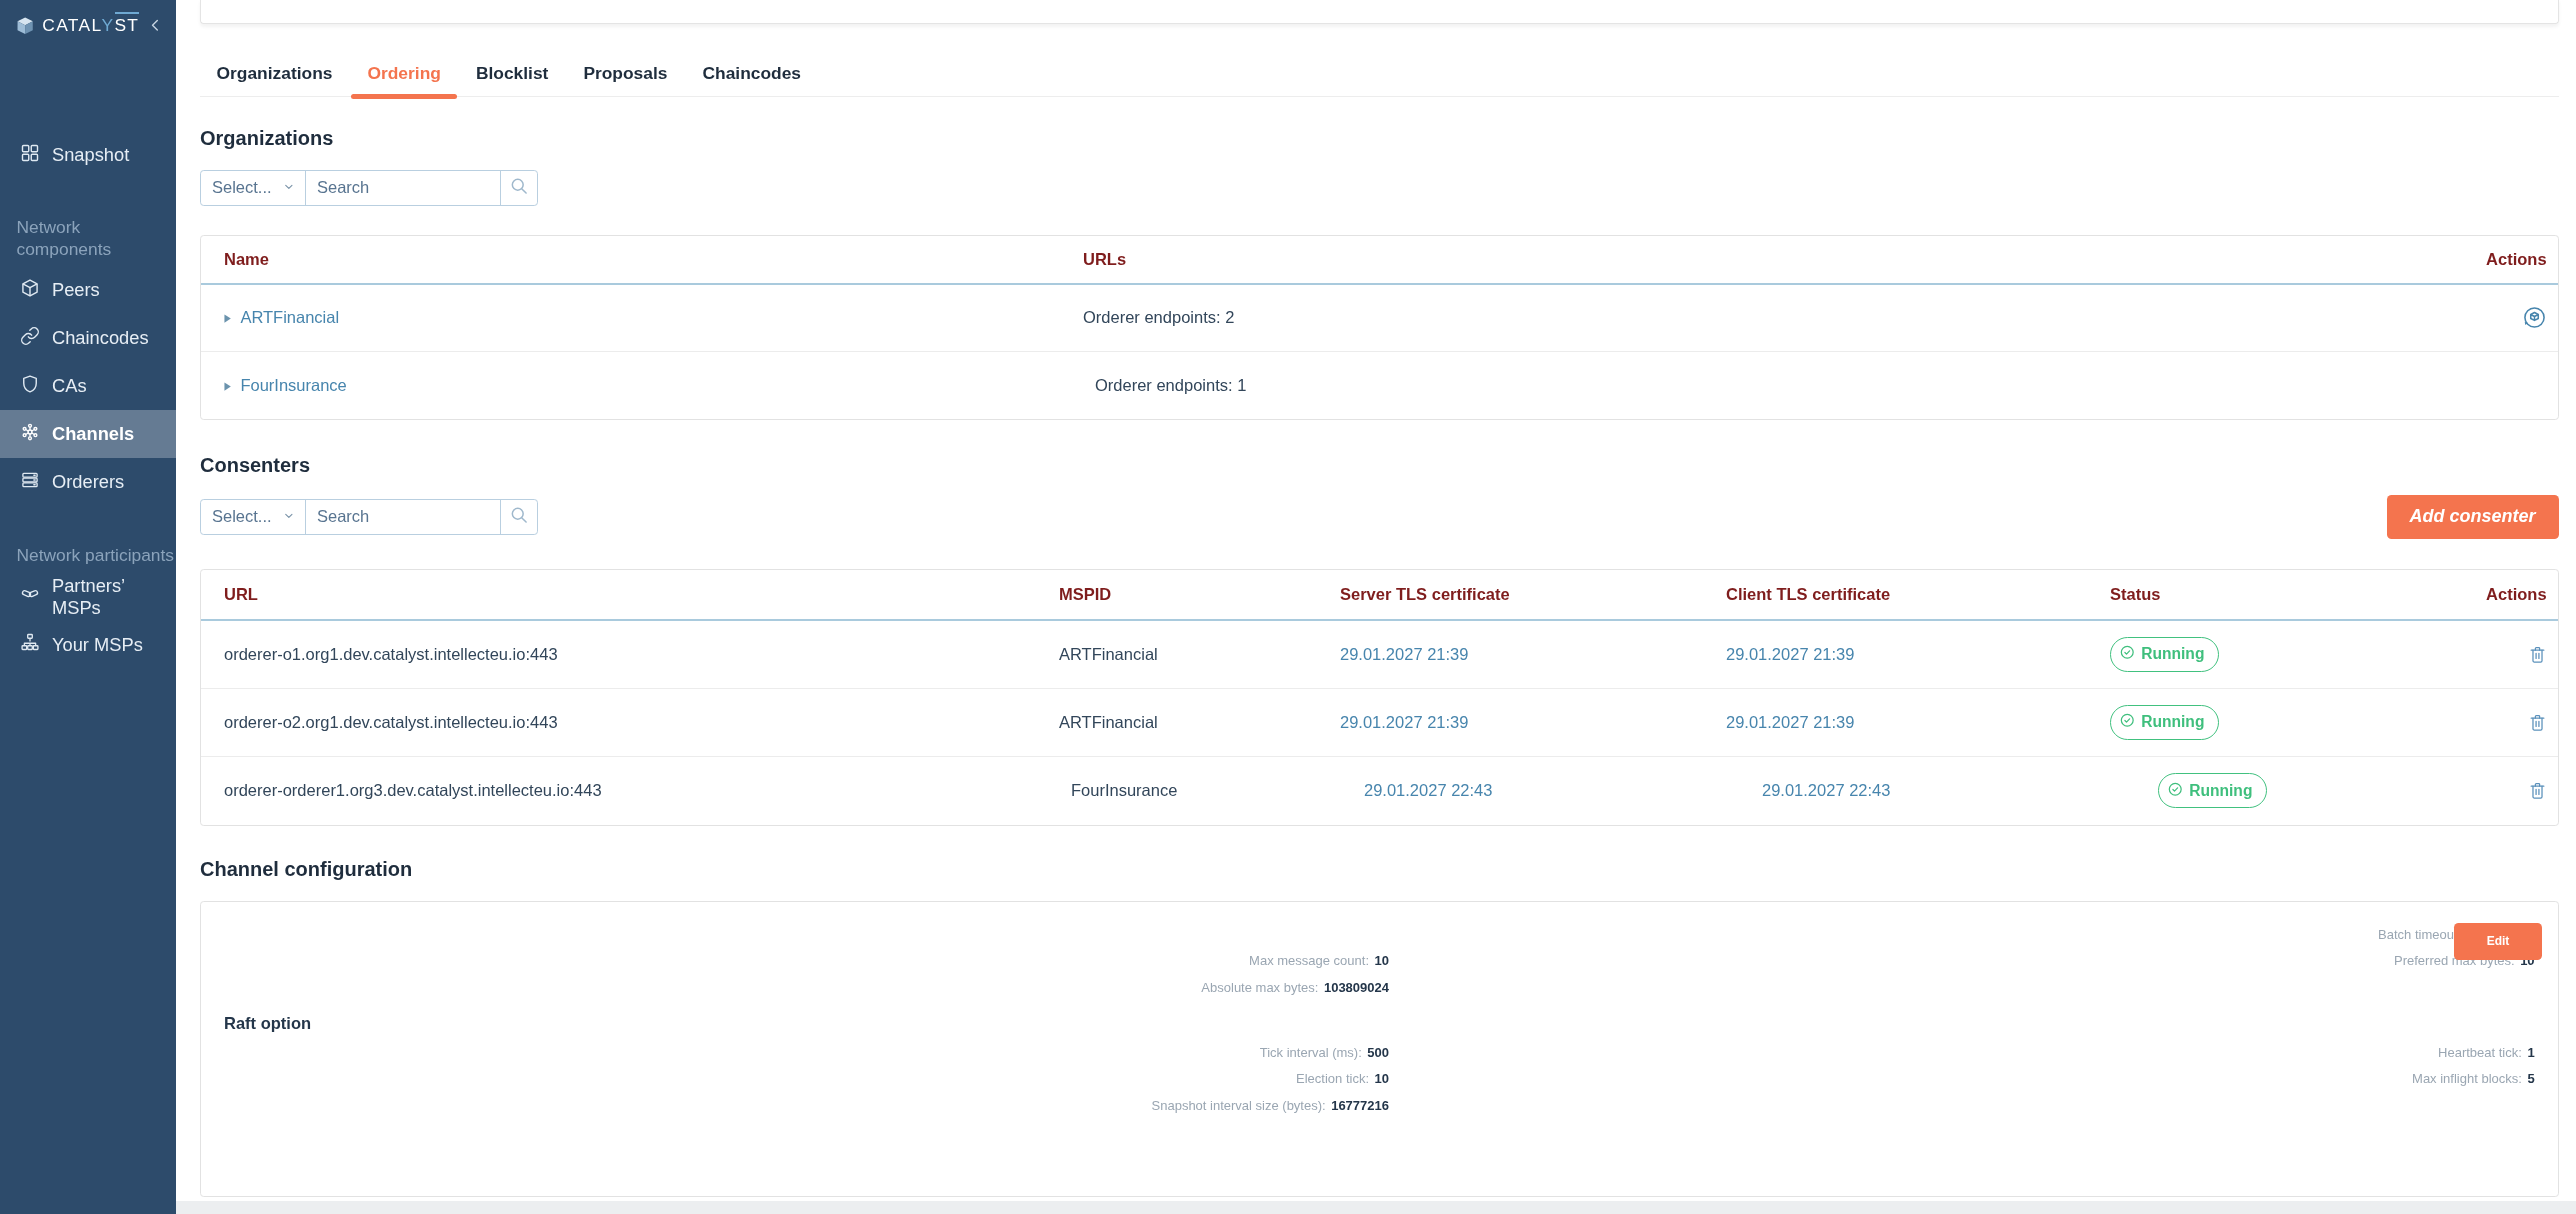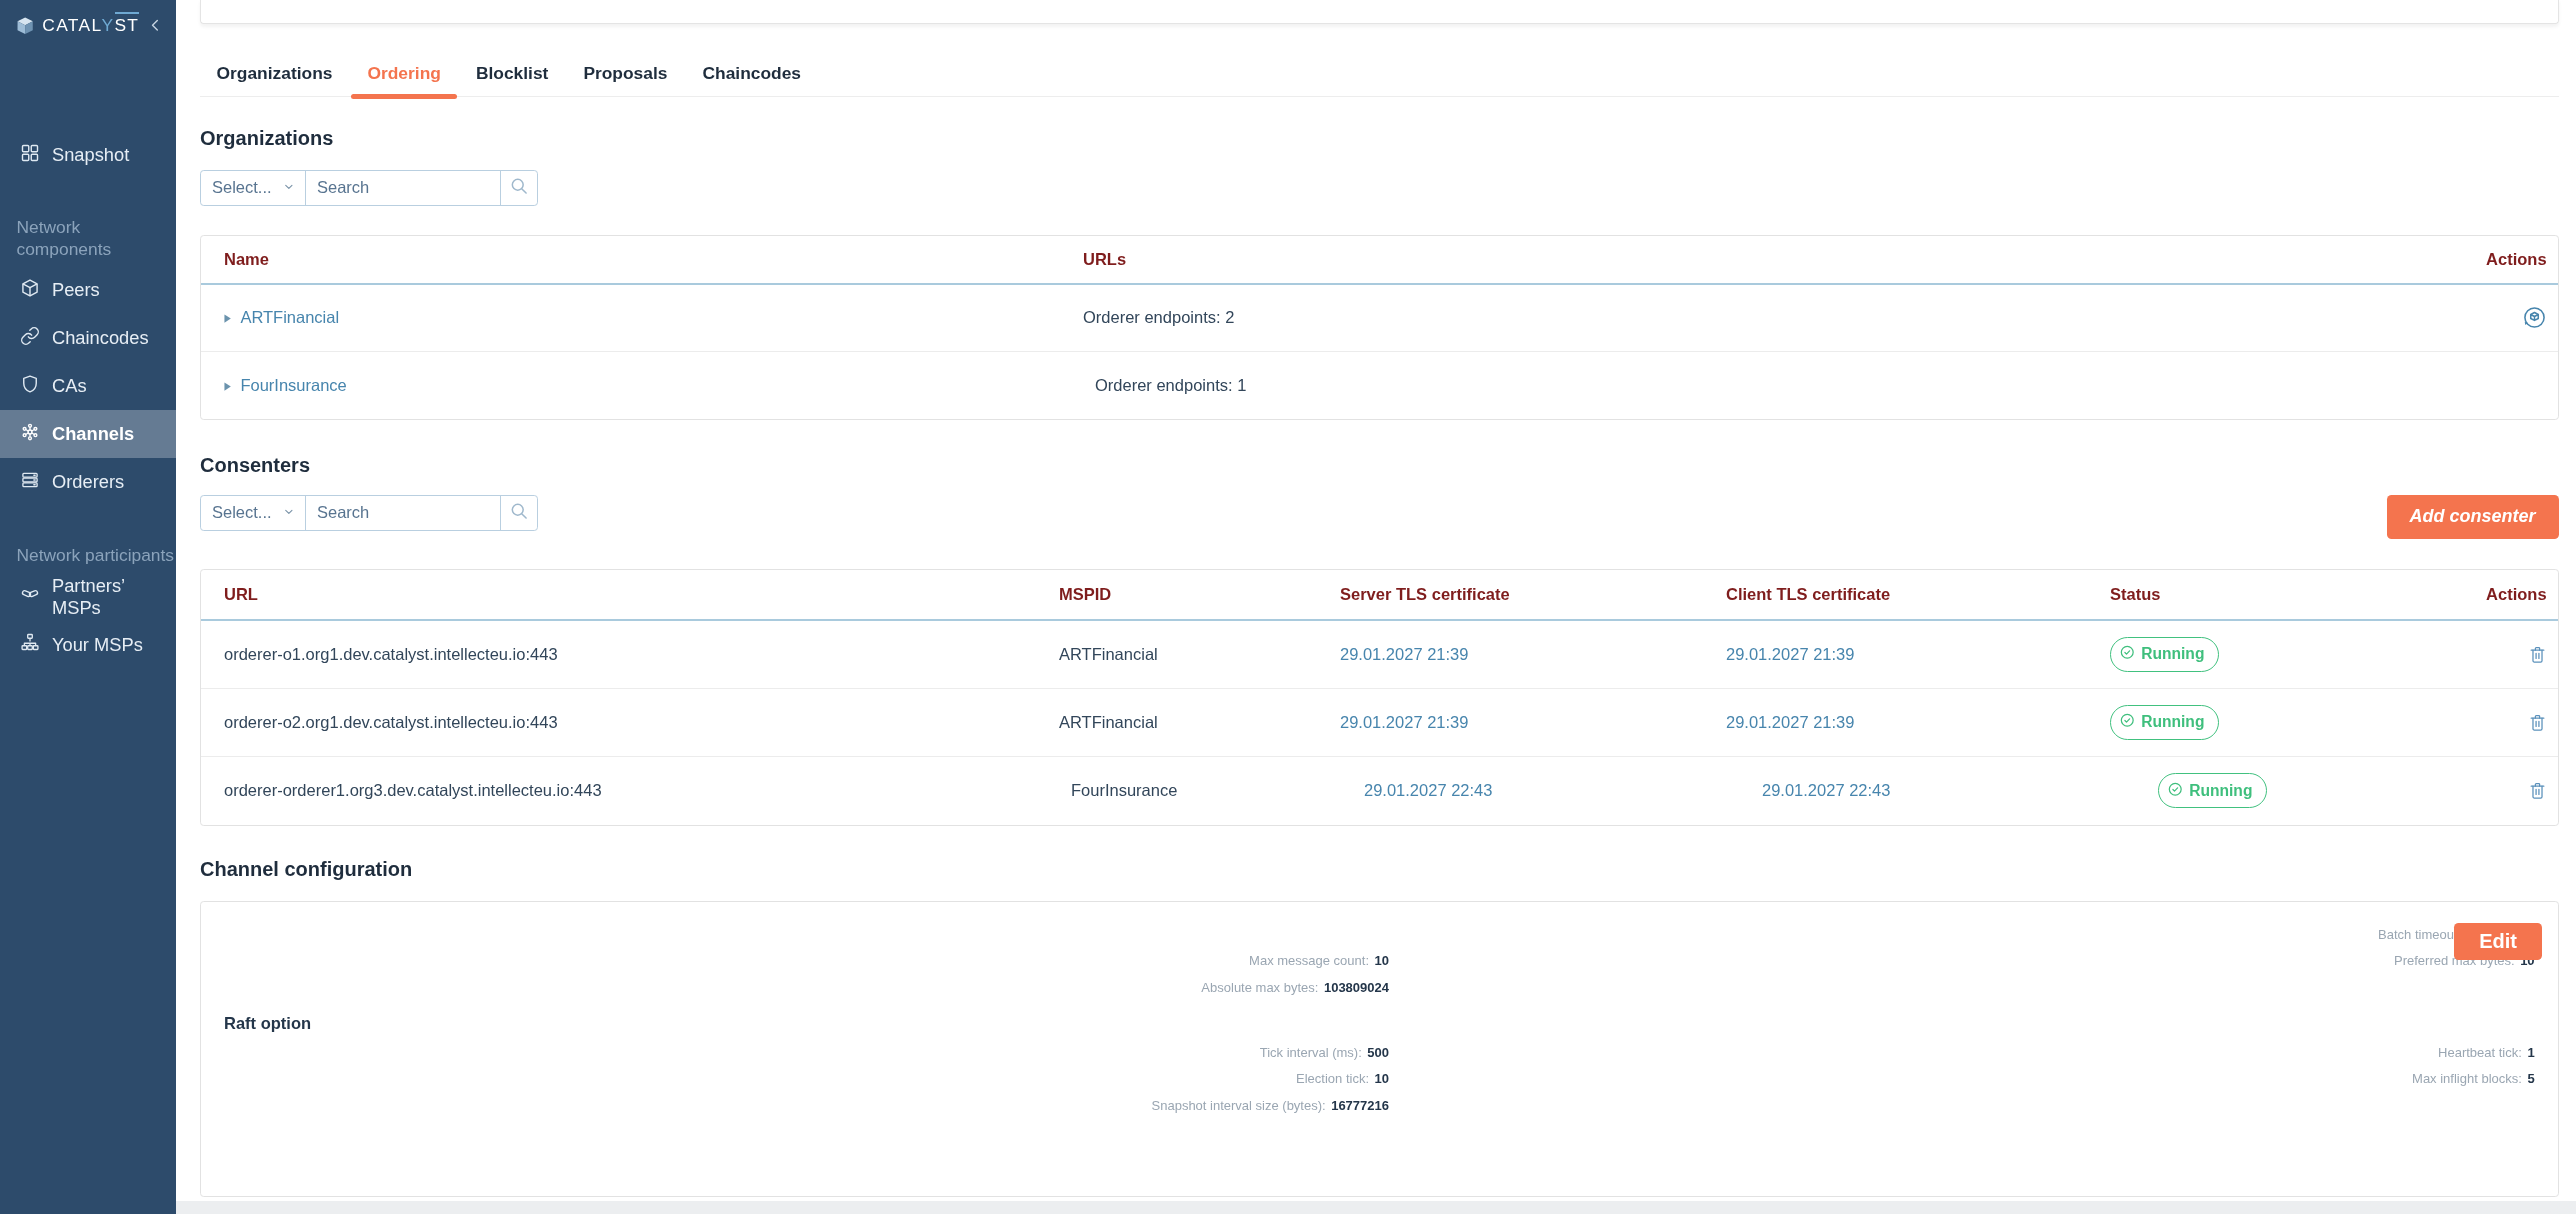--- a/index.html
+++ b/index.html
@@ -29,32 +29,32 @@
   .tabs { display:flex; gap:35px; margin-top:37px; padding:0 0 11px 16.5px; border-bottom:1.8px solid #ededed; }
   .tab { font-size:17.4px; font-weight:700; color:#1f2d3d; line-height:24px; position:relative; cursor:pointer; white-space:nowrap; }
   .tab.active { color:#f4744e; }
   .tab.active::after { content:''; position:absolute; left:-16.5px; right:-16.5px; bottom:-13.7px; height:4.6px; border-radius:2.7px; background:#f4744e; }
 
   h2.sec { font-size:20px; font-weight:700; color:#1f2d3d; line-height:25.6px; }
   .h-org { margin-top:29px; }
   .h-cons { margin-top:33px; }
   .h-config { margin-top:31px; }
 
-  .toolbar { display:flex; justify-content:space-between; margin-top:18.3px; }
+  .toolbar { display:flex; justify-content:space-between; align-items:center; margin-top:18.3px; }
   .toolbar.cons { margin-top:16.5px; }
   .filter-group { display:flex; align-items:stretch; height:36px; border:1.8px solid #b9cfe0; border-radius:3.7px; background:#fff; }
   .select { width:104px; display:flex; align-items:center; justify-content:space-between; padding:0 9.1px 0 11px; color:#587490; font-size:16.5px; cursor:pointer; }
   .search-wrap { border-left:1.8px solid #b9cfe0; display:flex; }
   .search-input { width:194px; border:none; outline:none; padding:0 11px; font-size:16.5px; font-family:inherit; color:#32465a; }
   .search-input::placeholder { color:#587490; opacity:1; }
   .search-btn { width:37px; border:none; border-left:1.8px solid #b9cfe0; background:transparent; display:flex; align-items:center; justify-content:center; cursor:pointer; }
 
   .btn-primary { background:#f4744e; color:#fff; border:none; border-radius:4.6px; font-weight:700; font-family:inherit; cursor:pointer; }
   .btn-add { height:44px; padding:0 23px; font-size:18px;font-style:italic; }
-  .btn-edit { position:absolute; top:21px; right:15.6px; width:88px; height:37px; font-size:20px;text-align:center; }
+  .btn-edit { position:absolute; top:21px; right:15.6px; width:88px; height:37px; font-size:12px;text-align:center; }
 
   .table { border:0.9px solid #e2e2e2; border-radius:3.7px; background:#fff; margin-top:29px; }
   .table.cons { margin-top:30px; }
   .thead, .trow { display:grid; align-items:center; padding:0 11px 0 23px; }
   .org-grid { grid-template-columns:859px 1fr 110px; }
   .cons-grid { grid-template-columns:835px 281px 386px 384px 1fr 110px; }
   .thead { height:49px; border-bottom:2.7px solid #a9cadd; font-weight:700; font-size:16.5px; color:#7f1d1d; }
   .table.cons .thead { height:51px; }
   .trow { height:67px; border-bottom:0.9px solid #ececec; font-size:16.5px; color:#32465a; }
   .table.cons .trow { height:68px; }

